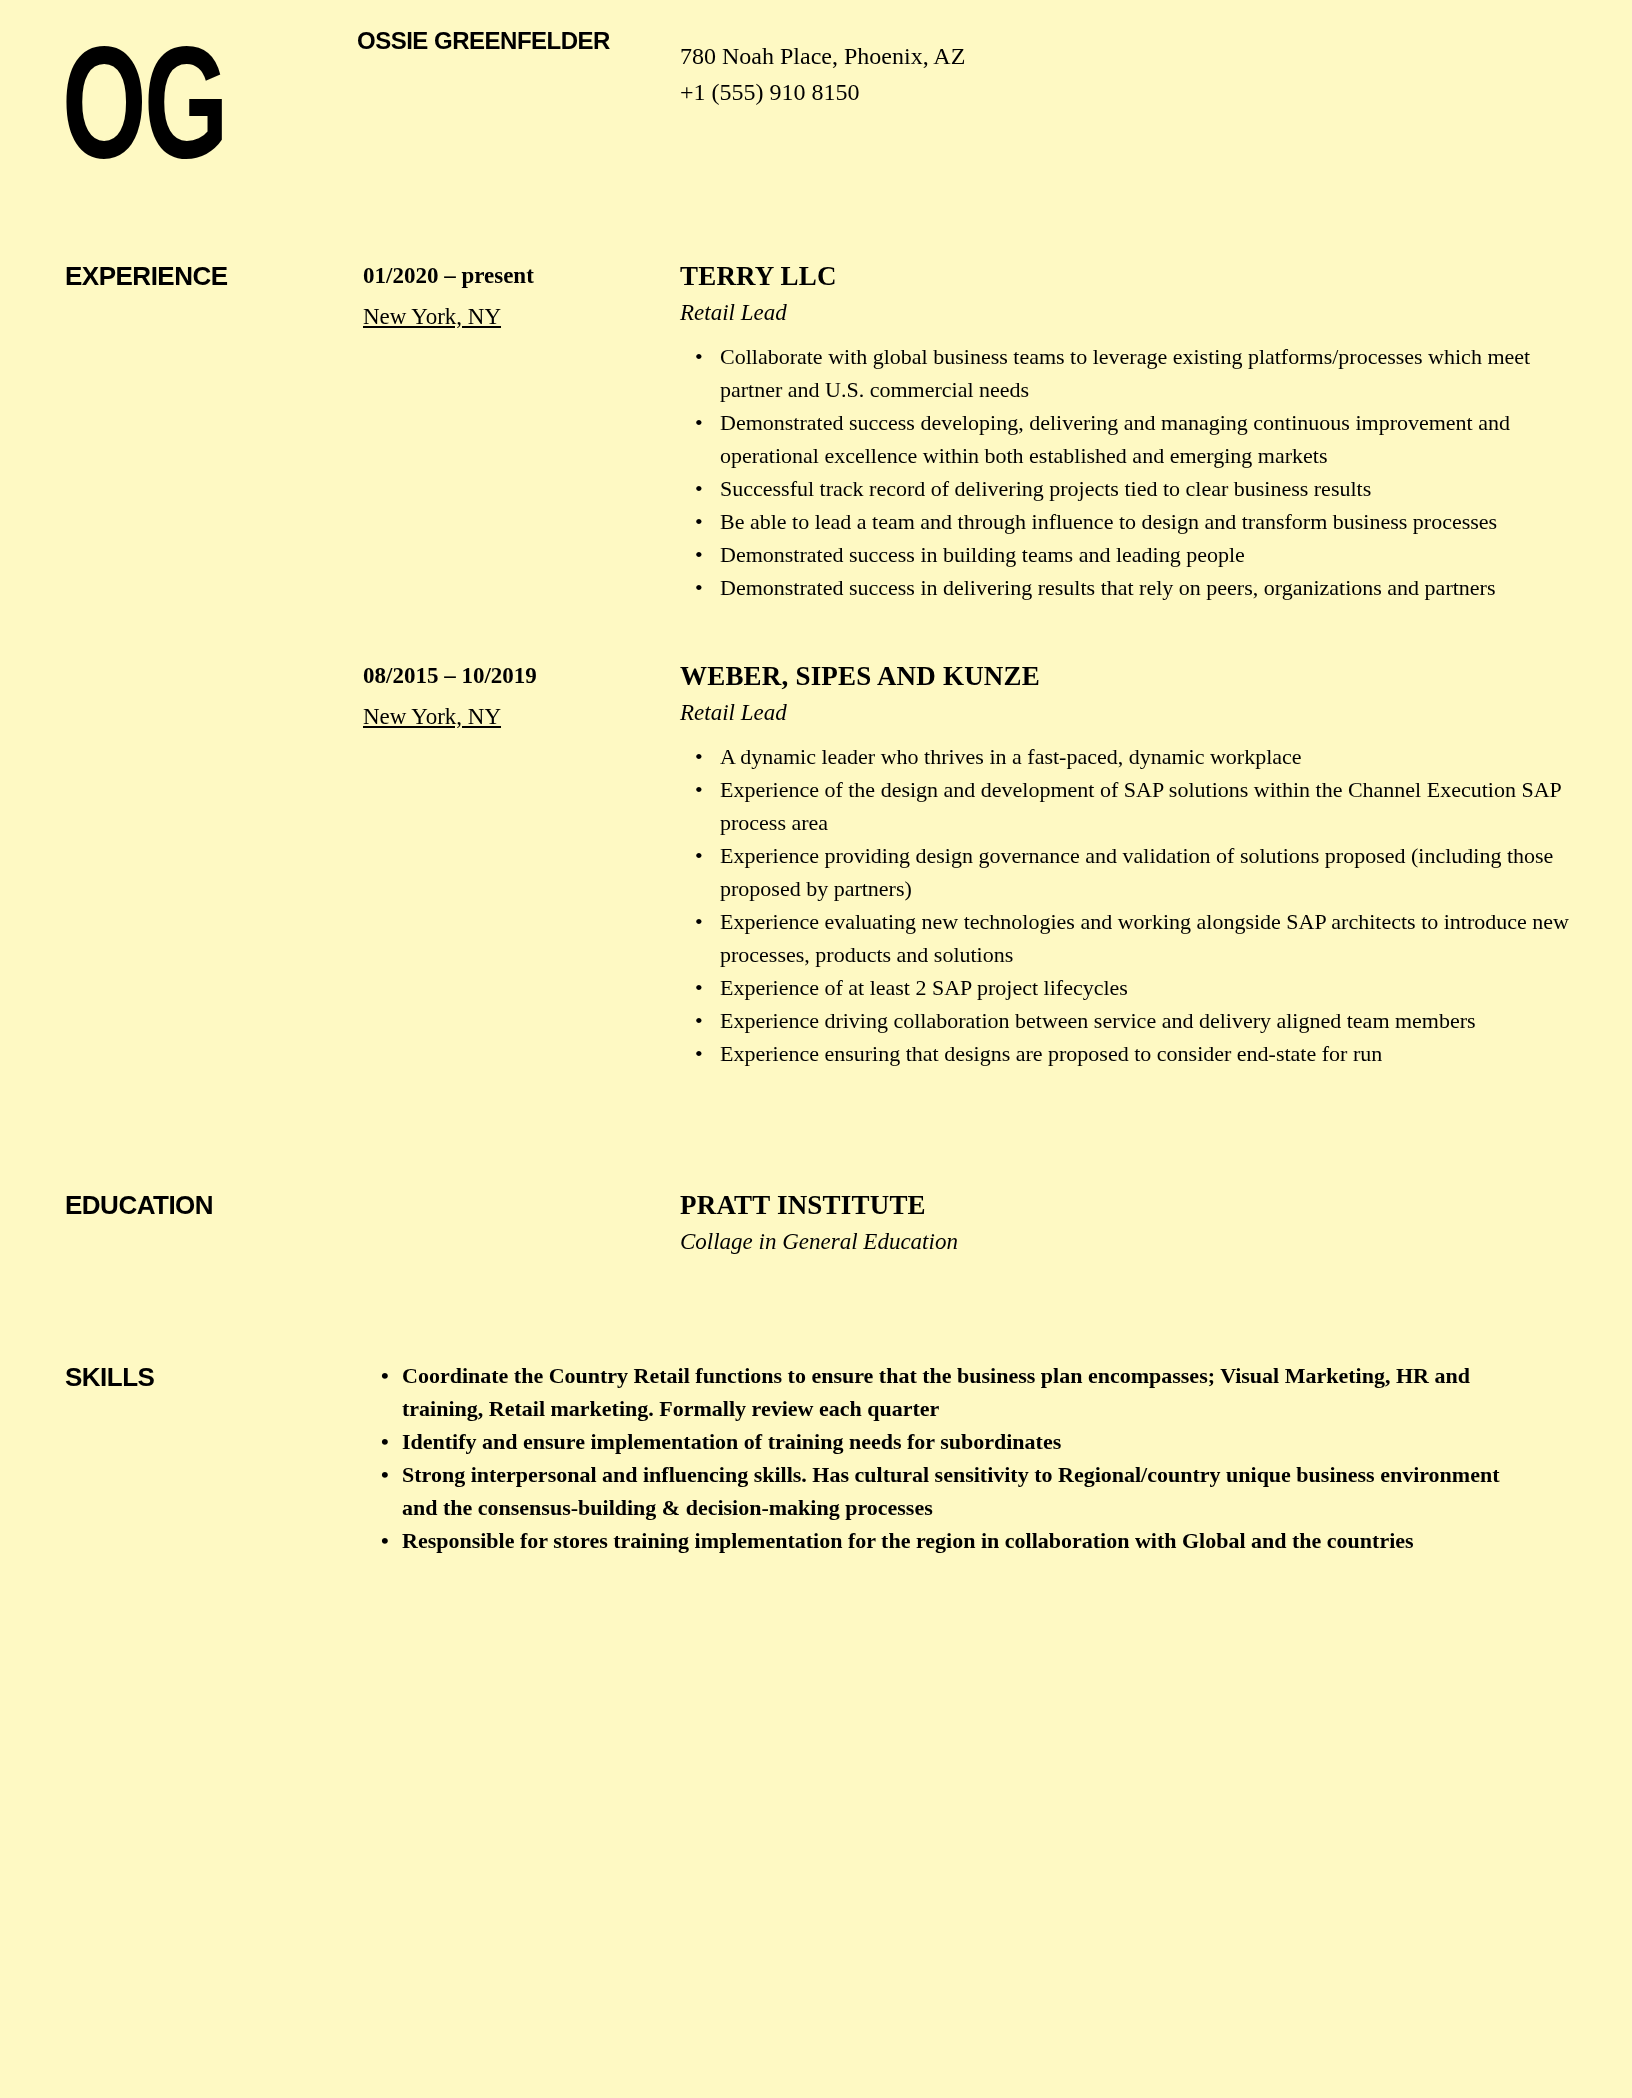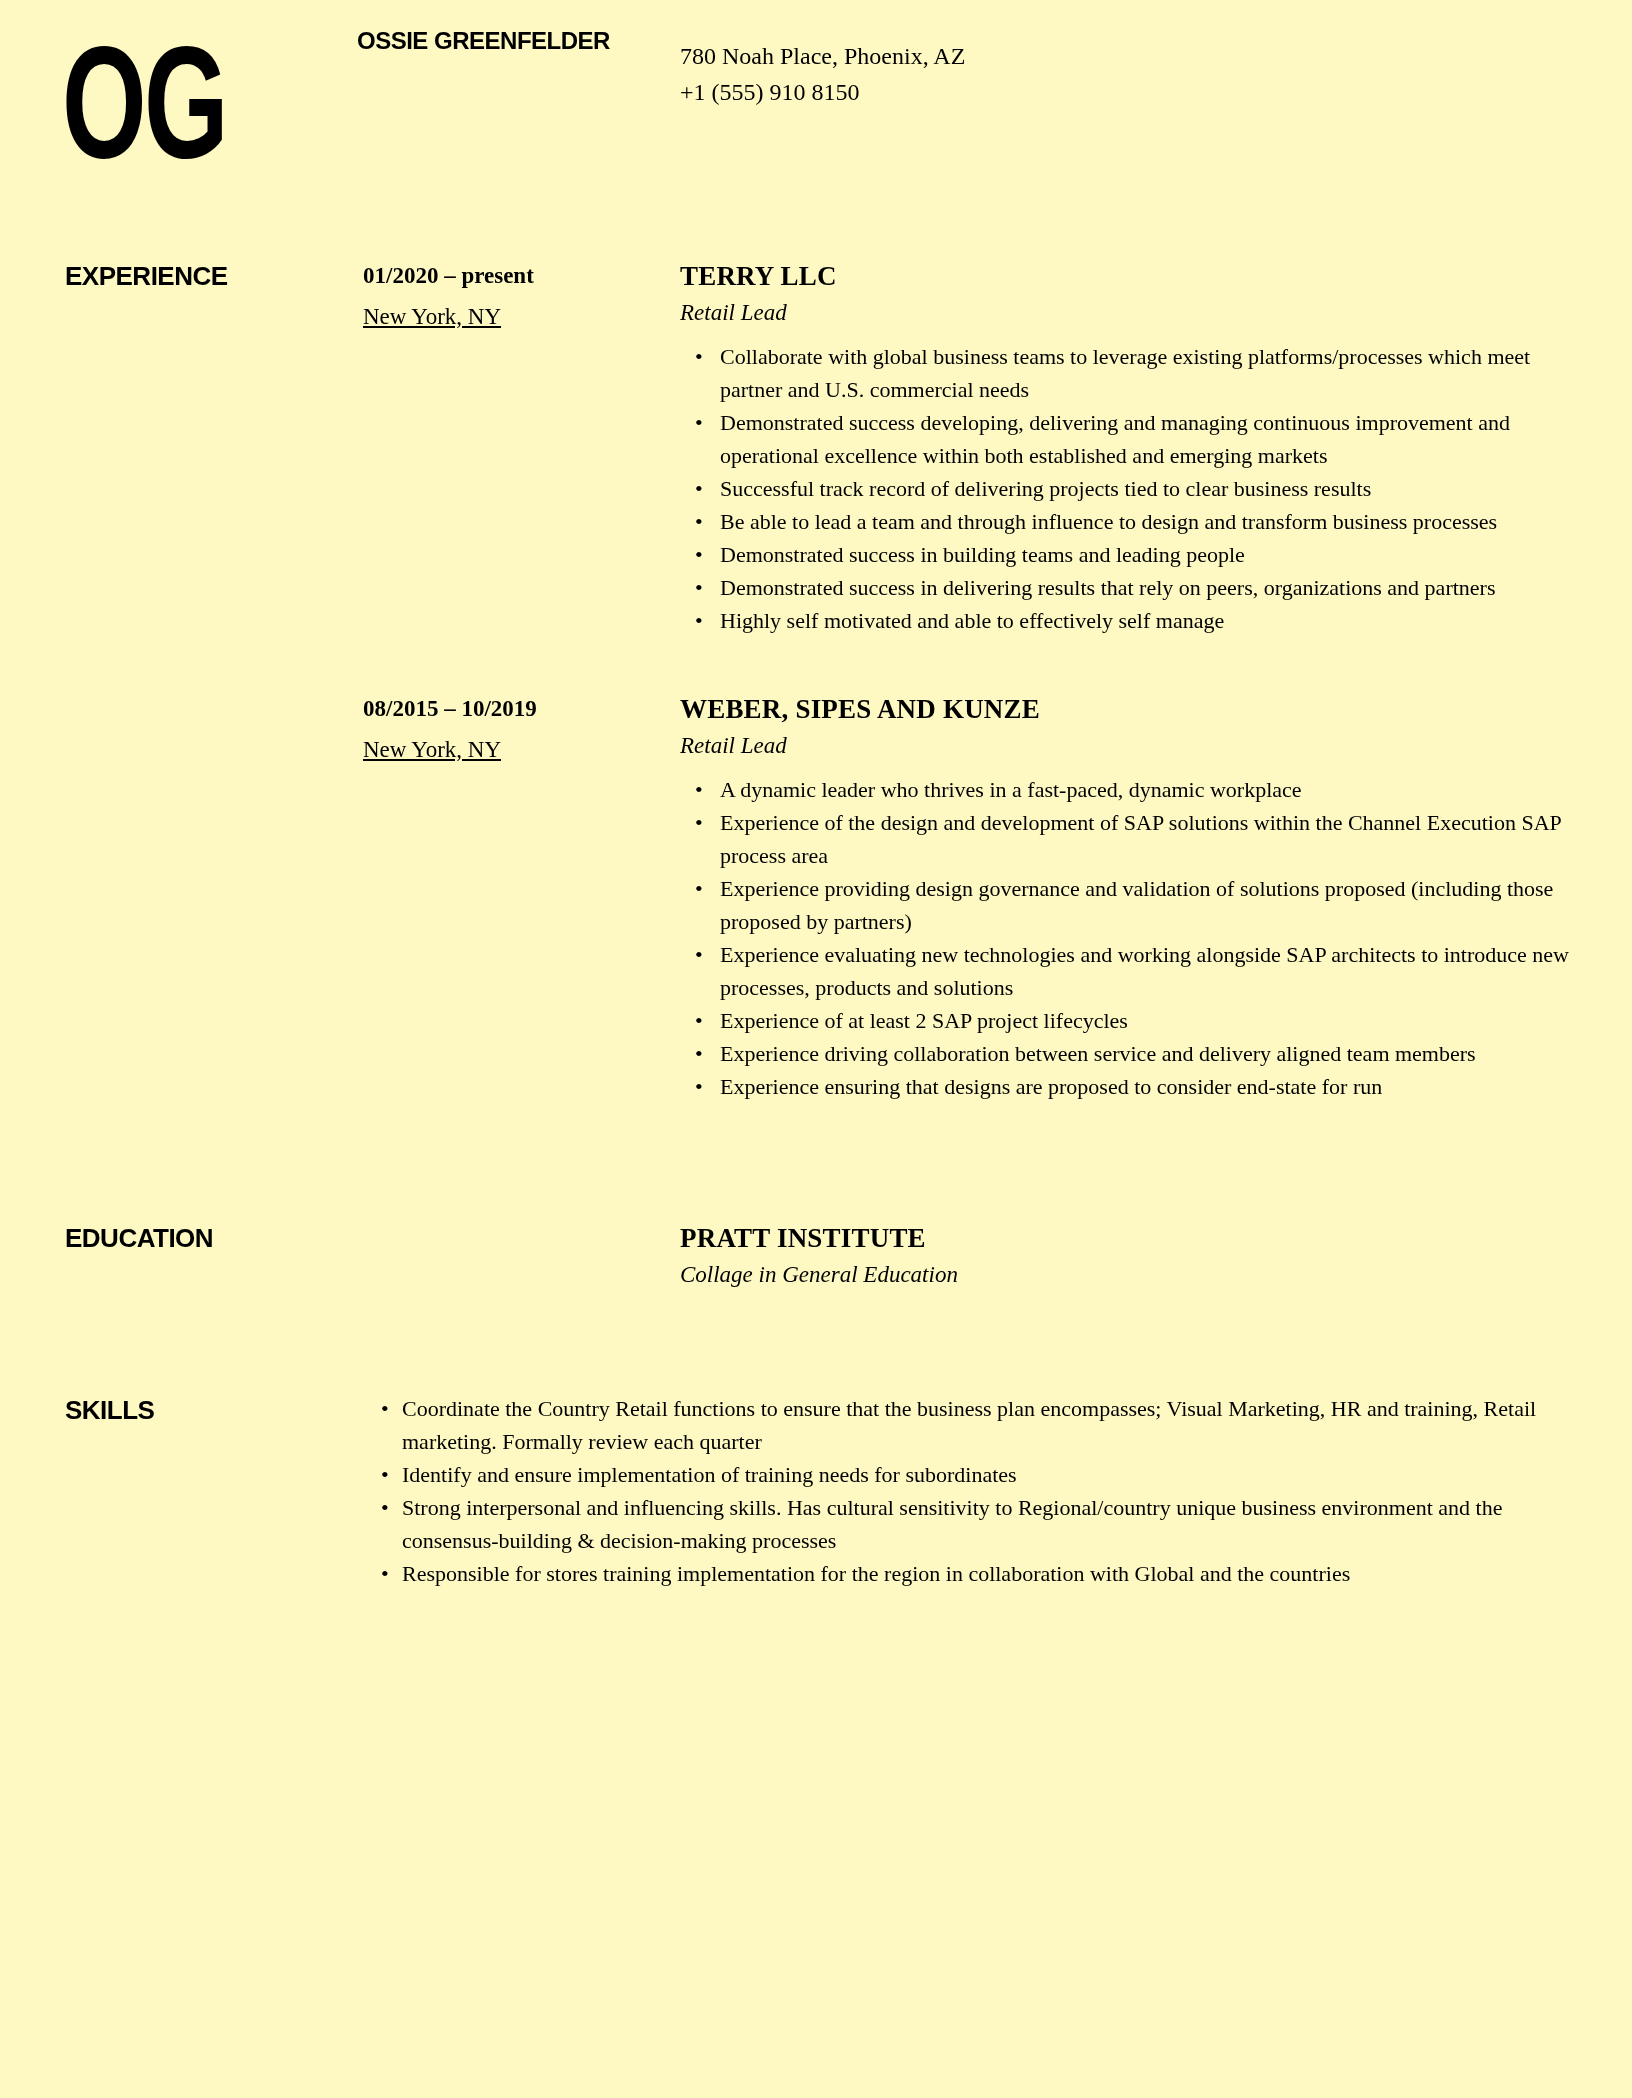--- a/index.html
+++ b/index.html
@@ -118,20 +118,21 @@
   .education-block { grid-column: 3 / 4; }
 
   .skills-section { margin-top: 100px; }
   ul.skills-list {
     grid-column: 2 / 4;
     margin-top: 0;
   }
   ul.skills-list li {
     padding-left: 39px;
     max-width: 1135px;
+    font-weight: bold;
   }
   ul.skills-list li::before { left: 18px; }
 </style>
 </head>
 <body>
 
 <div class="page">
 
   <header>
     <div class="monogram">OG</div>
@@ -156,21 +157,20 @@
           <div class="job-detail">
             <div class="company-name">TERRY LLC</div>
             <div class="job-role">Retail Lead</div>
             <ul class="bullets">
               <li>Collaborate with global business teams to leverage existing platforms/processes which meet partner and U.S. commercial needs</li>
               <li>Demonstrated success developing, delivering and managing continuous improvement and operational excellence within both established and emerging markets</li>
               <li>Successful track record of delivering projects tied to clear business results</li>
               <li>Be able to lead a team and through influence to design and transform business processes</li>
               <li>Demonstrated success in building teams and leading people</li>
               <li>Demonstrated success in delivering results that rely on peers, organizations and partners</li>
-              <li>Highly self motivated and able to effectively self manage</li>
             </ul>
           </div>
         </div>
 
         <div class="job">
           <div class="job-meta">
             <div class="job-dates">08/2015 – 10/2019</div>
             <div class="job-location">New York, NY</div>
           </div>
           <div class="job-detail">

